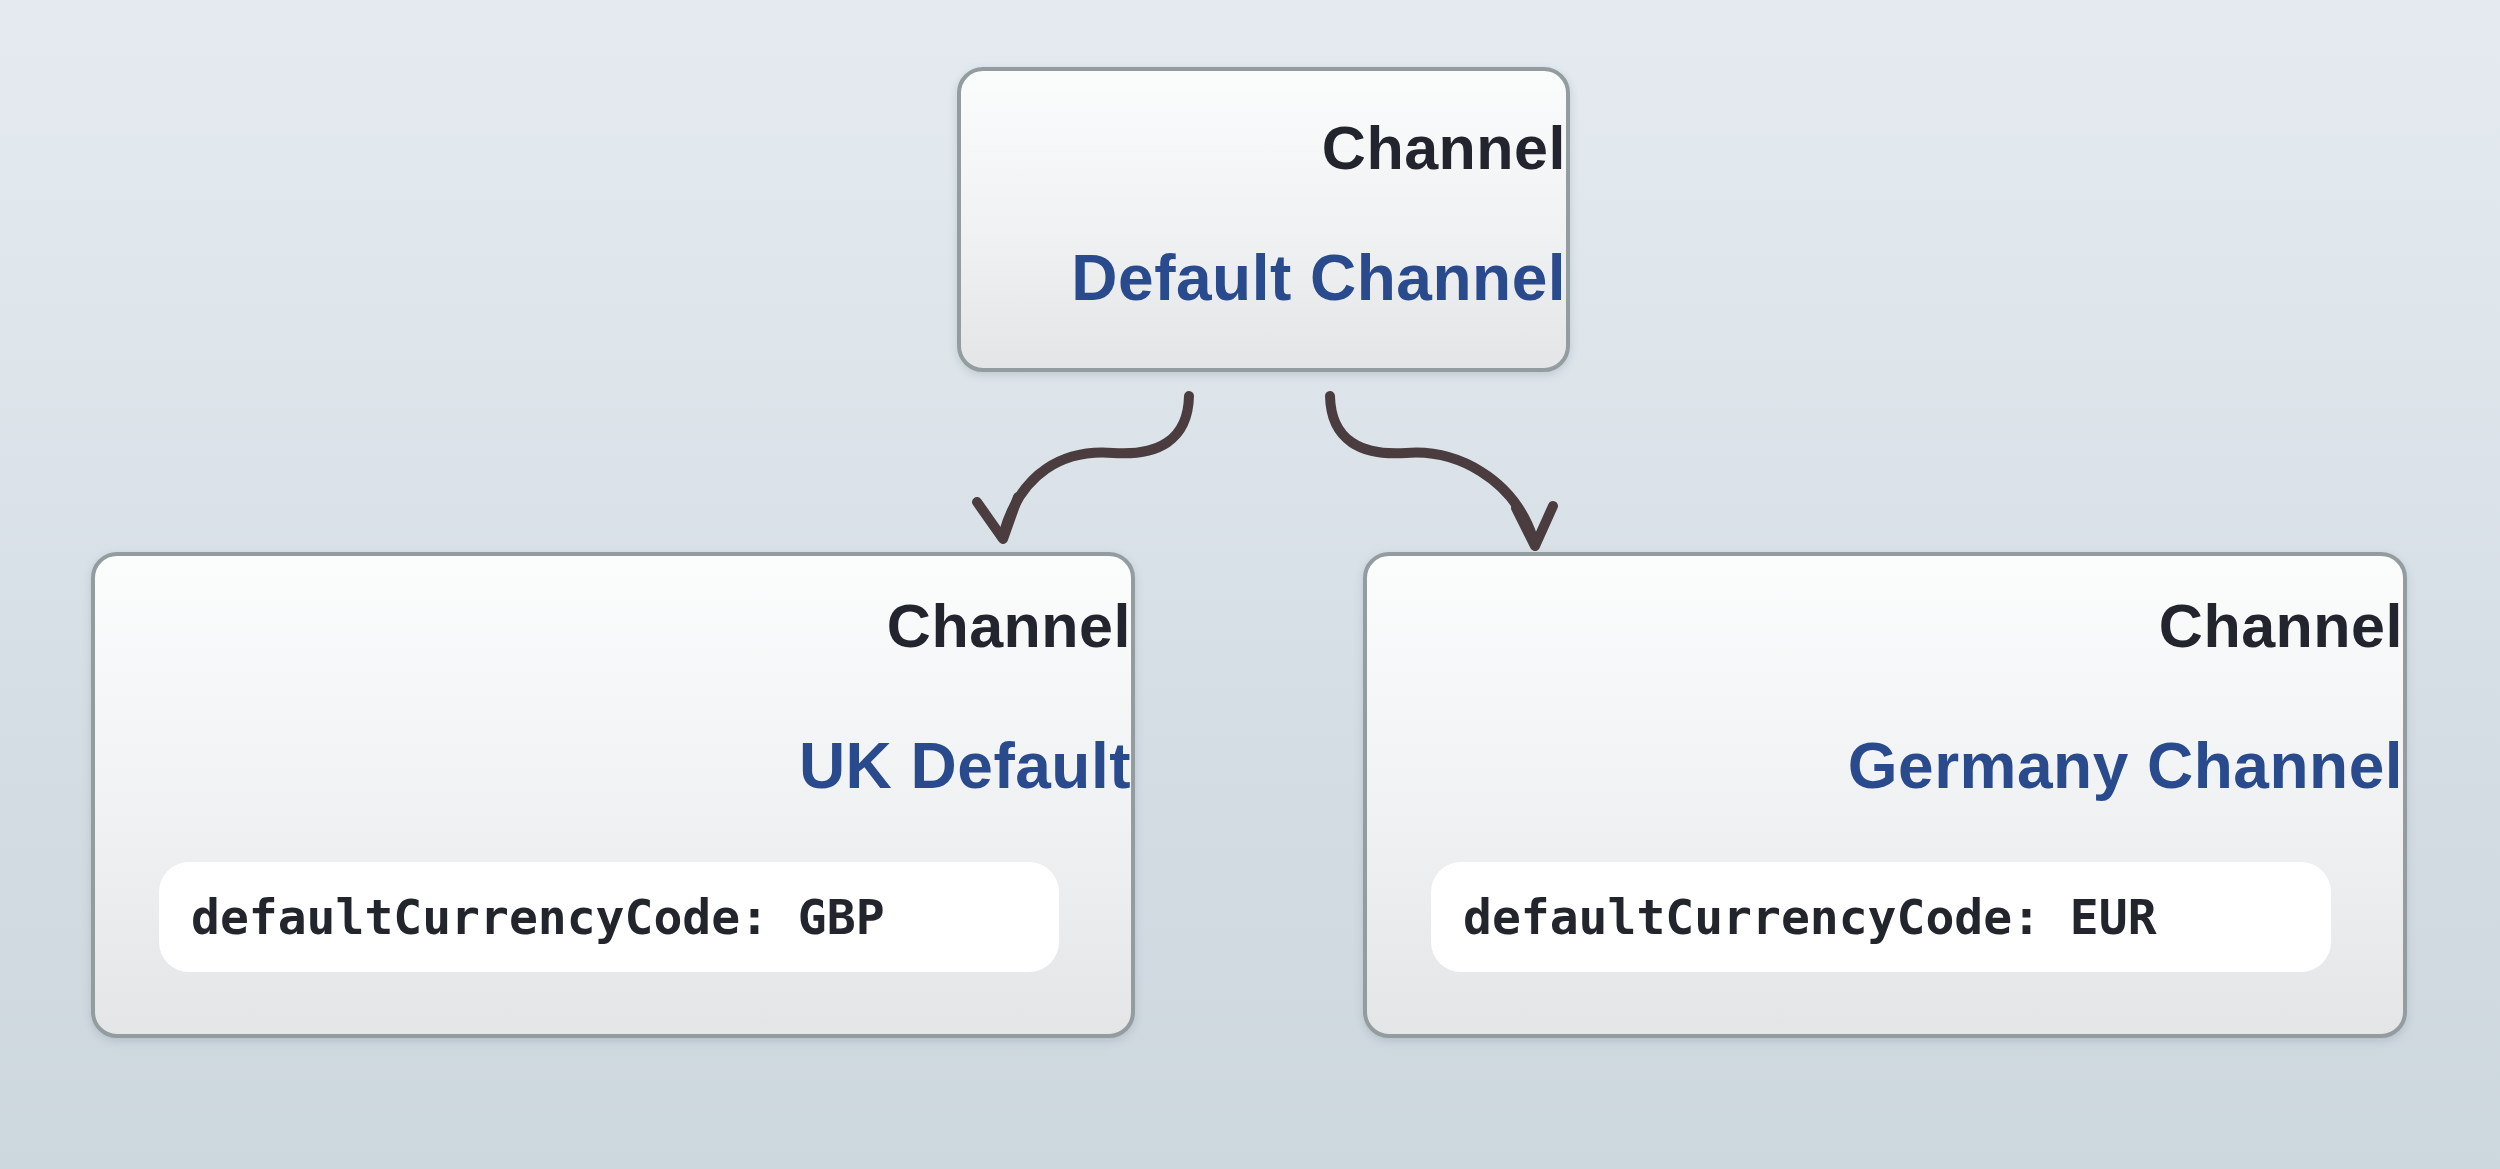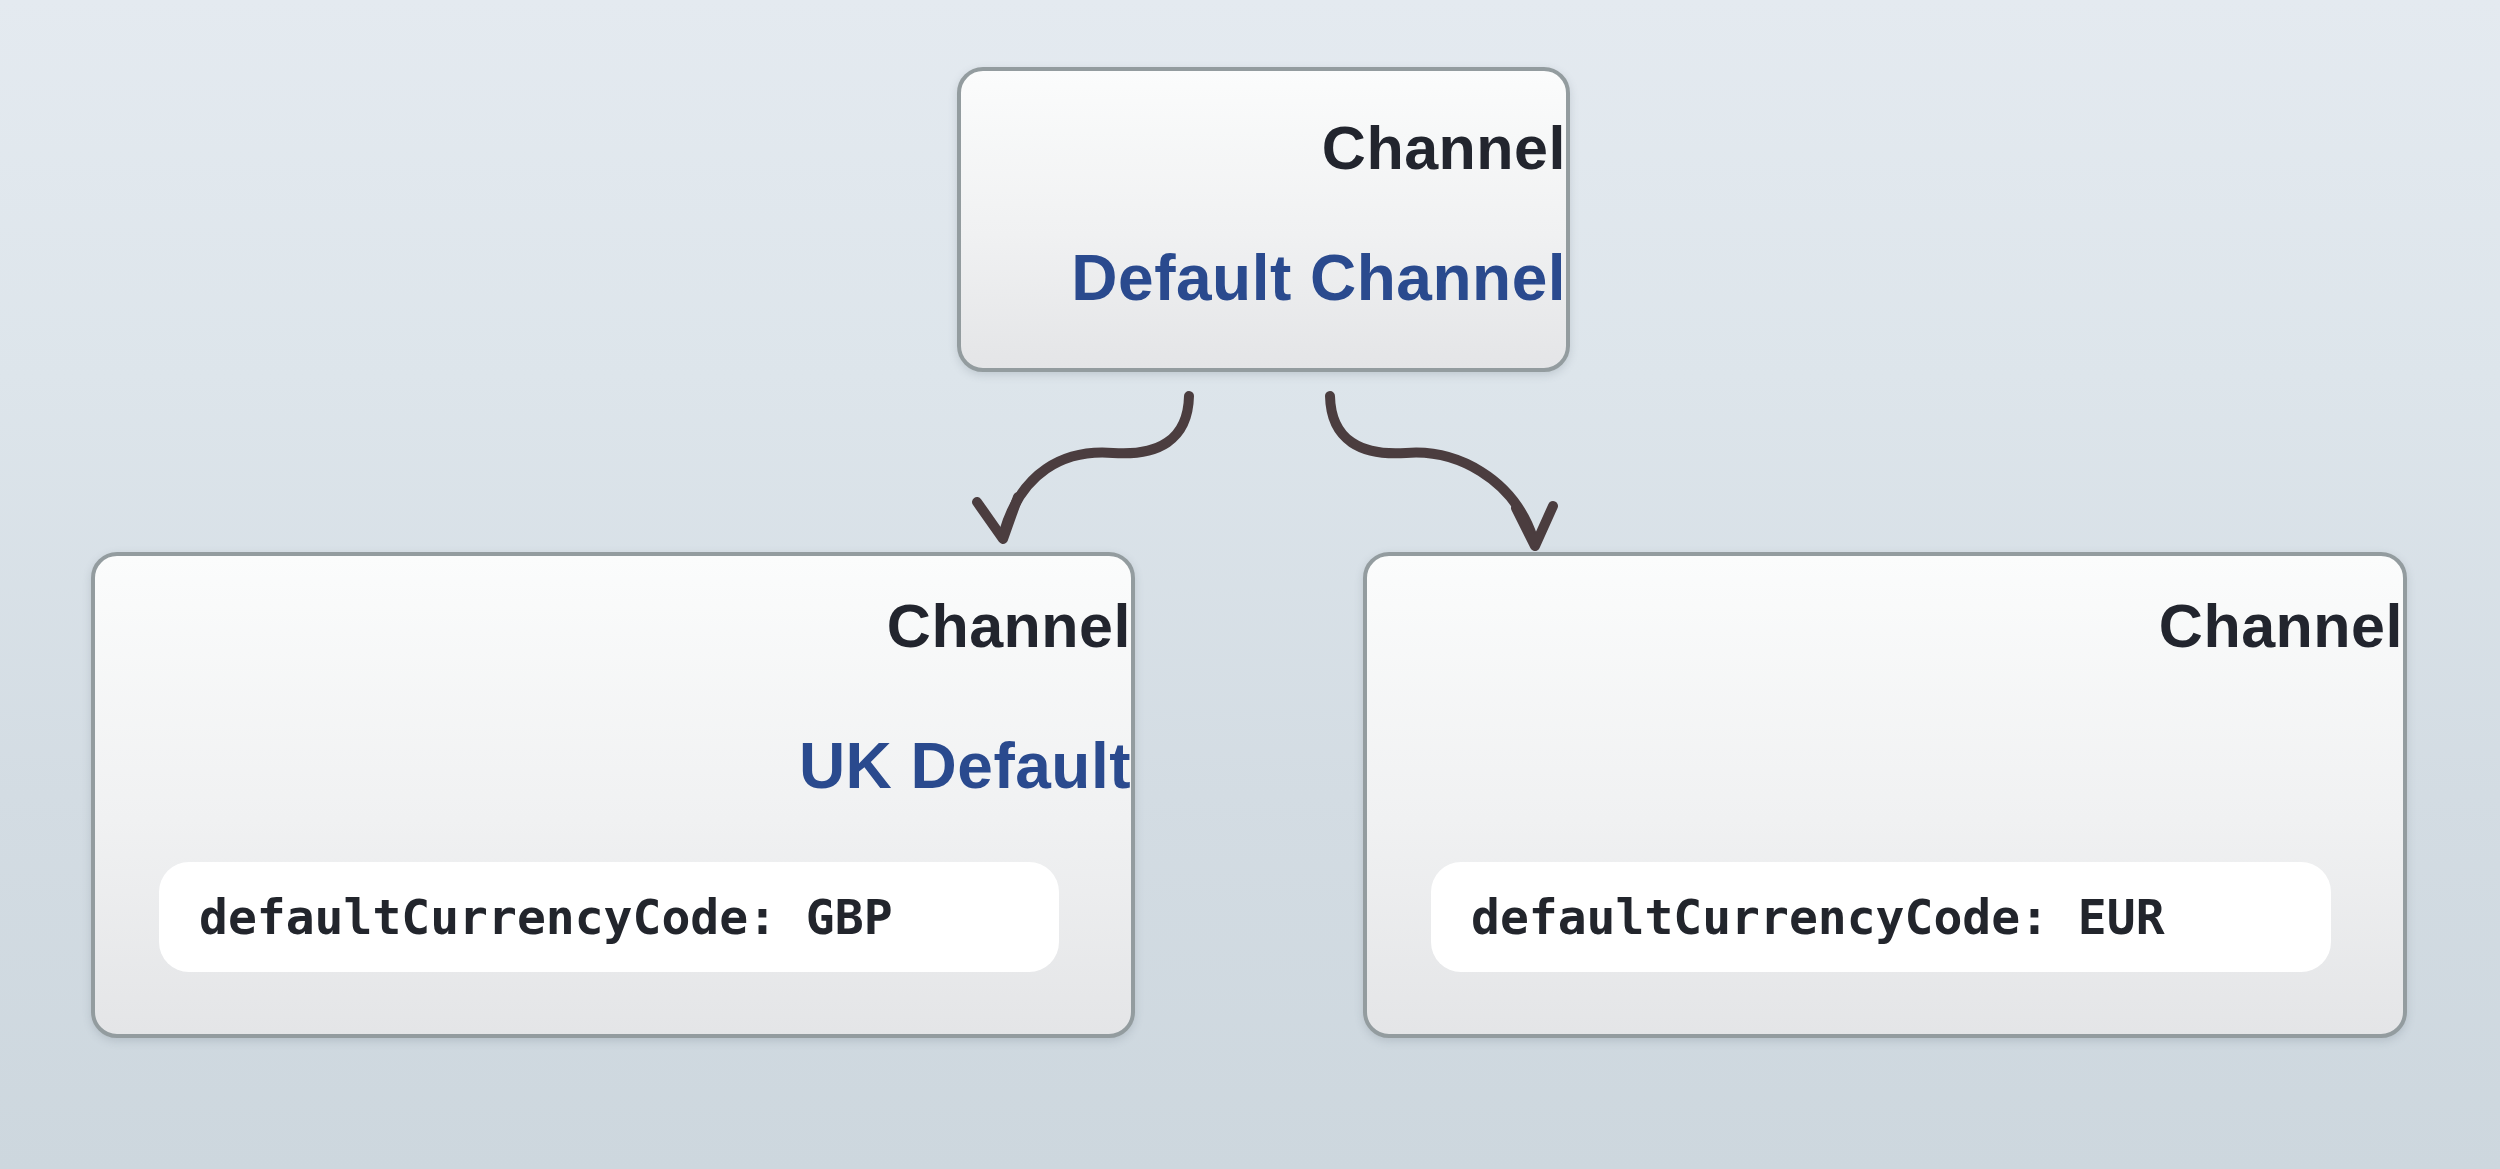--- a/index.html
+++ b/index.html
@@ -41,21 +41,21 @@
   }
   .node-top .type-label{top:44px;}
   .node-top .name-label{top:173px;}
   .node-left .type-label,.node-right .type-label{top:37px;}
   .node-left .name-label,.node-right .name-label{top:176px;}
   .attribute-pill{
     position:absolute;left:64px;top:306px;width:900px;height:110px;
     background:var(--attribute_bg);border-radius:30px;
   }
   .attribute-text{
-    display:block;text-align:left;padding-left:40px;
+    display:block;text-align:left;padding-left:32px;
     font-family:"DejaVu Sans Mono","Liberation Mono",monospace;
     font-size:48px;line-height:110px;font-weight:600;
     color:var(--attribute_text);white-space:nowrap;
   }
 </style>
 </head>
 <body>
 
 <div class="canvas">
 
@@ -78,18 +78,19 @@
   <div class="node node-left">
     <div class="type-label">Channel</div>
     <div class="name-label">UK Default</div>
     <div class="attribute-pill">
       <span class="attribute-text">defaultCurrencyCode: GBP</span>
     </div>
   </div>
 
   <div class="node node-right">
     <div class="type-label">Channel</div>
+    <div class="name-label">Germany Channel</div>
     <div class="attribute-pill">
       <span class="attribute-text">defaultCurrencyCode: EUR</span>
     </div>
   </div>
 
 </div>
 
 </body></html>

